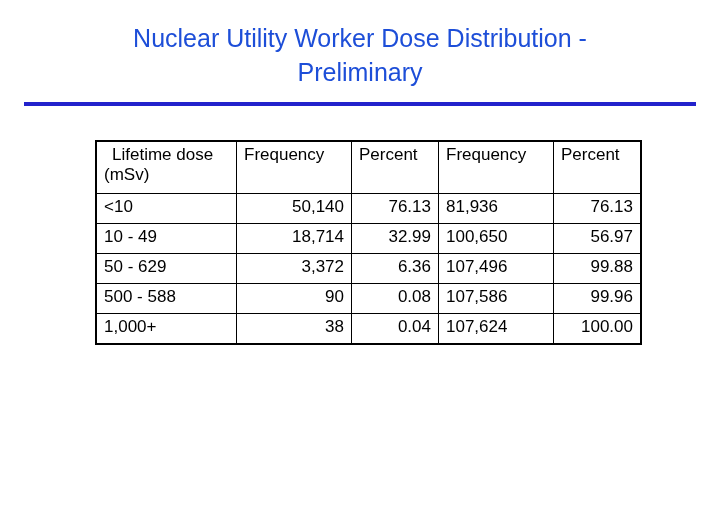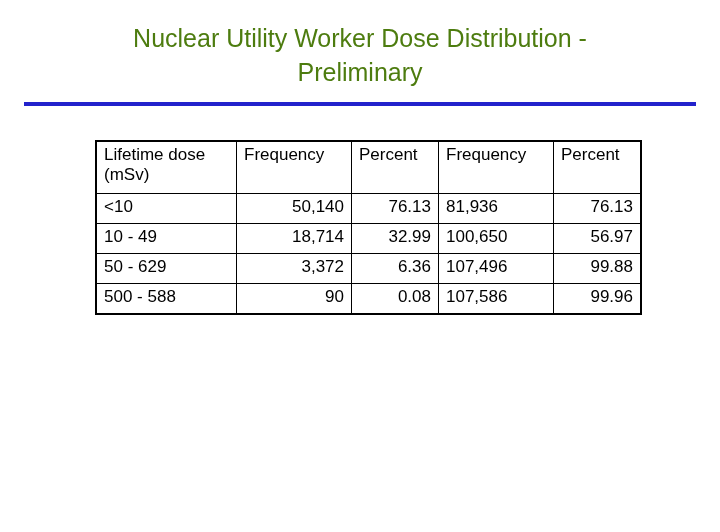--- a/index.html
+++ b/index.html
@@ -14,21 +14,21 @@
     overflow: hidden;
   }
   .slide {
     position: relative;
     width: 720px;
     height: 532px;
     box-sizing: border-box;
   }
   .title {
     text-align: center;
-    color: #4d7c0f;
+    color: #1d4ed8;
     font-size: 25px;
     font-family: "Liberation Sans", sans-serif;
     line-height: 1.35;
     padding: 22px 60px 0 60px;
     font-weight: normal;
     margin: 0;
   }
   .title-line2 {
     display: block;
   }
@@ -81,20 +81,21 @@
   }
   td.c4 {
     width: 72px;
     text-align: right;
   }
   tr.header td.c1, tr.header td.c2, tr.header td.c3, tr.header td.c4 {
     text-align: left;
   }
   .hdr-first-line {
     display: block;
+    margin-left: 8px;
   }
   .hdr-second-line {
     display: block;
   }
   tr.header td {
     height: 44px;
   }
 </style>
 </head>
 <body>
@@ -144,17 +145,24 @@
         </tr>
 
         <tr>
           <td class="c0">500 - 588</td>
           <td class="c1">90</td>
           <td class="c2">0.08</td>
           <td class="c3">107,586</td>
           <td class="c4">99.96</td>
         </tr>
 
+        <tr>
+          <td class="c0">1,000+</td>
+          <td class="c1">38</td>
+          <td class="c2">0.04</td>
+          <td class="c3">107,624</td>
+          <td class="c4">100.00</td>
+        </tr>
       </tbody>
     </table>
   </div>
 
 </div>
 
 </body></html>

